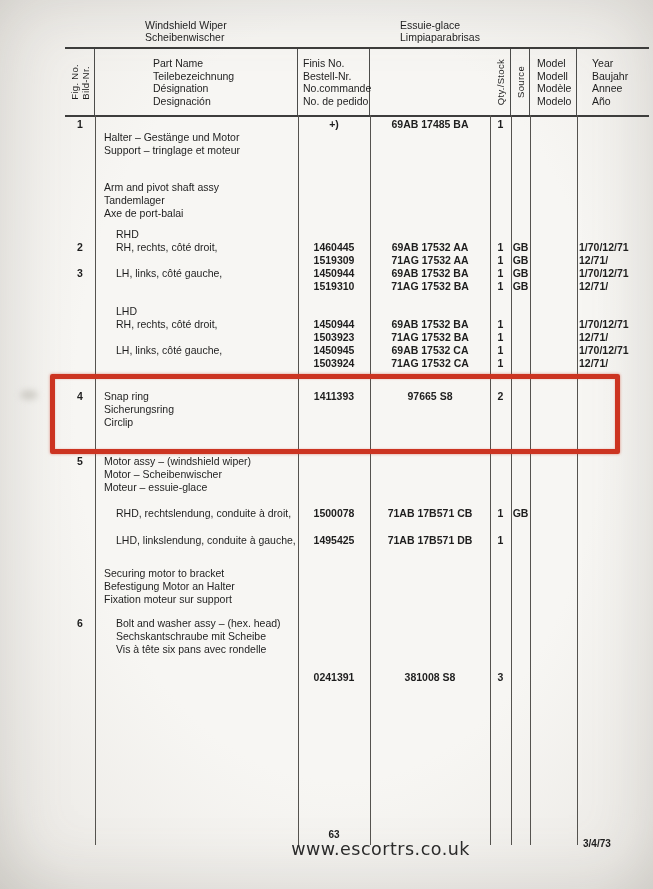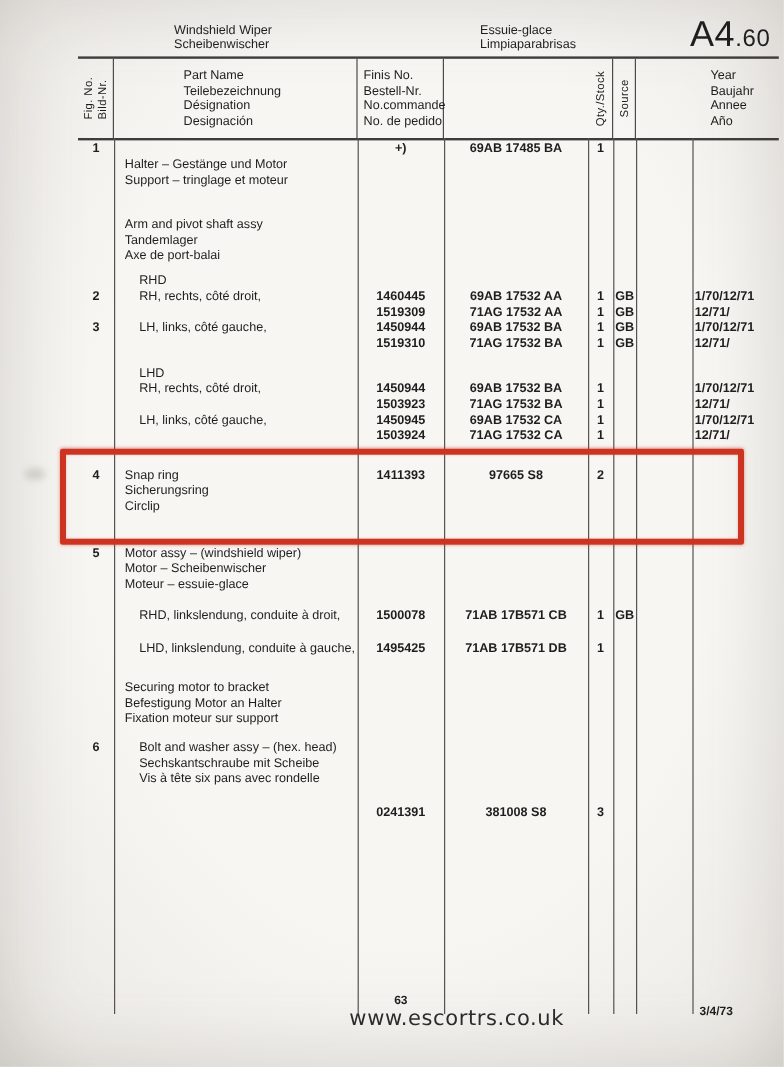--- a/index.html
+++ b/index.html
@@ -72,21 +72,20 @@
 <div class="sheet">
 
   <div class="title-left lines">
       <div>Windshield Wiper</div>
       <div>Scheibenwischer</div>
     </div>
   <div class="title-mid lines">
       <div>Essuie-glace</div>
       <div>Limpiaparabrisas</div>
     </div>
-  <div class="page-code"><span class="code-main">A4</span><span class="code-sub">.60</span></div>
 
   <div class="thead">
     <div class="th th-fig">
         <div class="vtext lines">
           <div>Fig. No.</div>
           <div>Bild-Nr.</div>
         </div>
       </div>
     <div class="th th-name">
         <div class="hlines lines">
@@ -102,20 +101,28 @@
           <div>Bestell-Nr.</div>
           <div>No.commande</div>
           <div>No. de pedido</div>
         </div>
       </div>
     <div class="th th-qty">
         <div class="vtext">Qty./Stock</div>
       </div>
     <div class="th th-src">
         <div class="vtext">Source</div>
+      </div>
+    <div class="th th-model">
+        <div class="hlines lines">
+          <div>Model</div>
+          <div>Modell</div>
+          <div>Modèle</div>
+          <div>Modelo</div>
+        </div>
       </div>
     <div class="th th-year no-r">
         <div class="hlines lines">
           <div>Year</div>
           <div>Baujahr</div>
           <div>Annee</div>
           <div>Año</div>
         </div>
       </div>
   </div>
@@ -231,21 +238,21 @@
         <div class="cell c-fig">5</div>
         <div class="cell c-name">Motor assy – (windshield wiper)</div>
       </div>
       <div class="row" style="top: 468px;">
         <div class="cell c-name">Motor – Scheibenwischer</div>
       </div>
       <div class="row" style="top: 481px;">
         <div class="cell c-name">Moteur – essuie-glace</div>
       </div>
       <div class="row" style="top: 507px;">
-        <div class="cell c-name indent">RHD, linkslendung, conduite à droit,</div>
+        <div class="cell c-name indent">RHD, rechtslendung, conduite à droit,</div>
         <div class="cell c-finis">1500078</div>
         <div class="cell c-part">71AB 17B571 CB</div>
         <div class="cell c-qty">1</div>
         <div class="cell c-src">GB</div>
       </div>
       <div class="row" style="top: 534px;">
         <div class="cell c-name indent">LHD, linkslendung, conduite à gauche,</div>
         <div class="cell c-finis">1495425</div>
         <div class="cell c-part">71AB 17B571 DB</div>
         <div class="cell c-qty">1</div>

